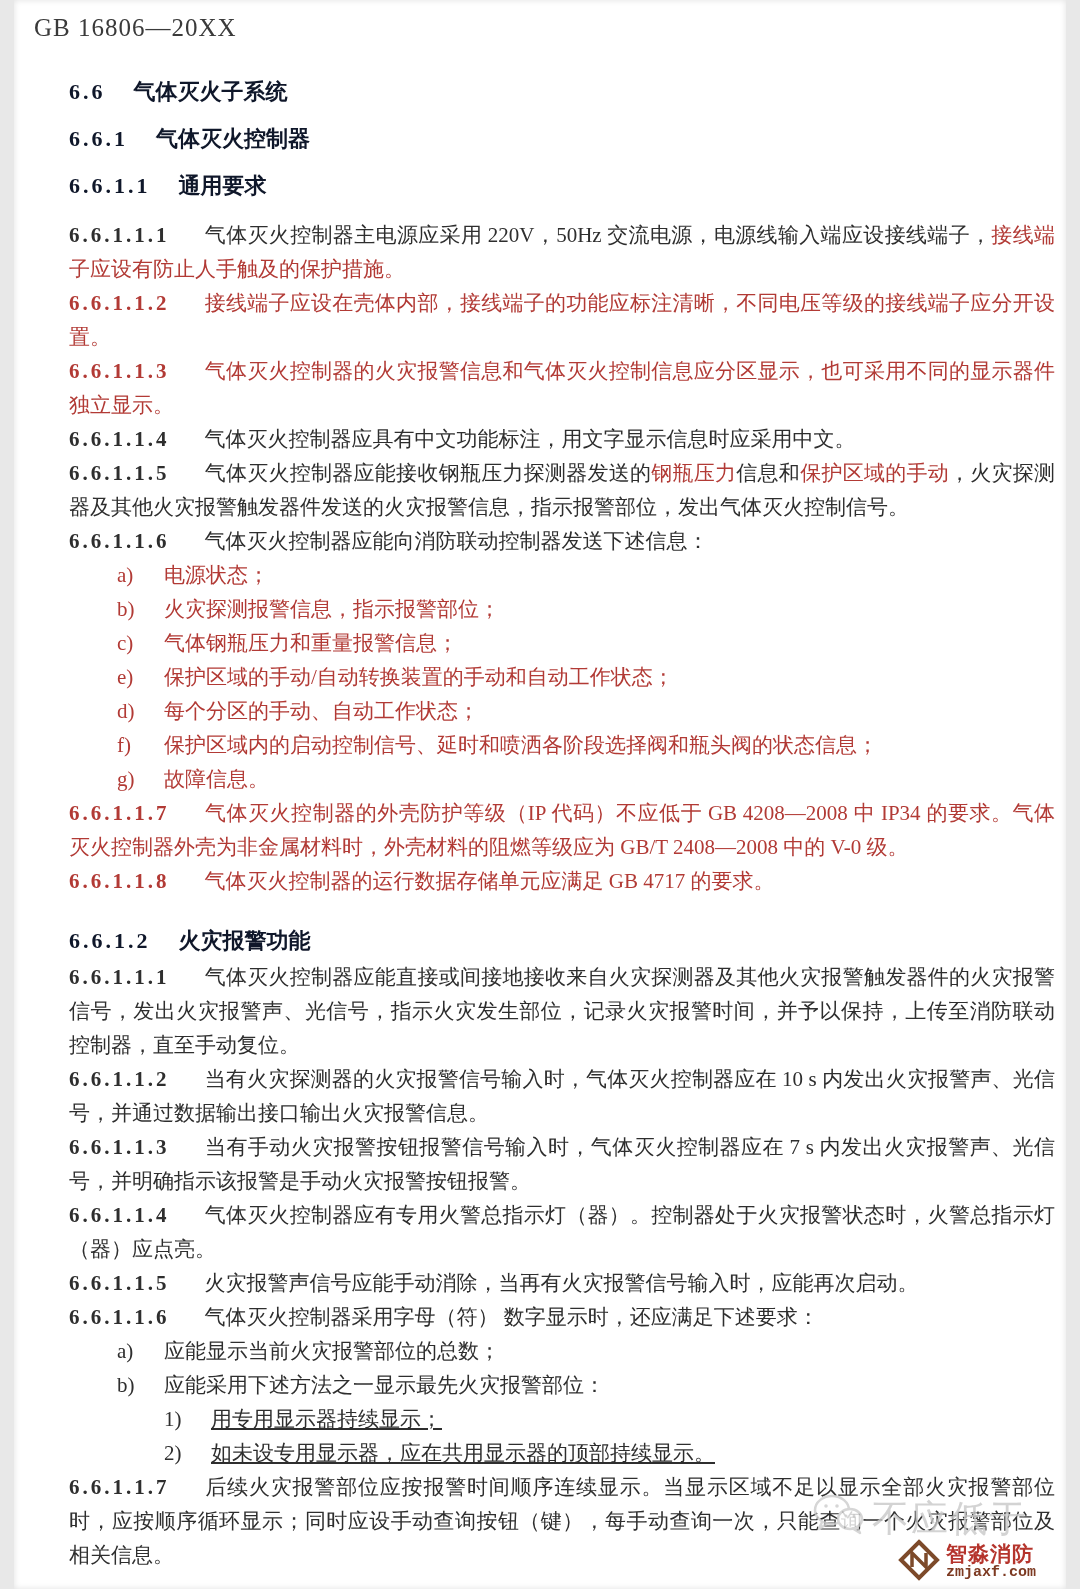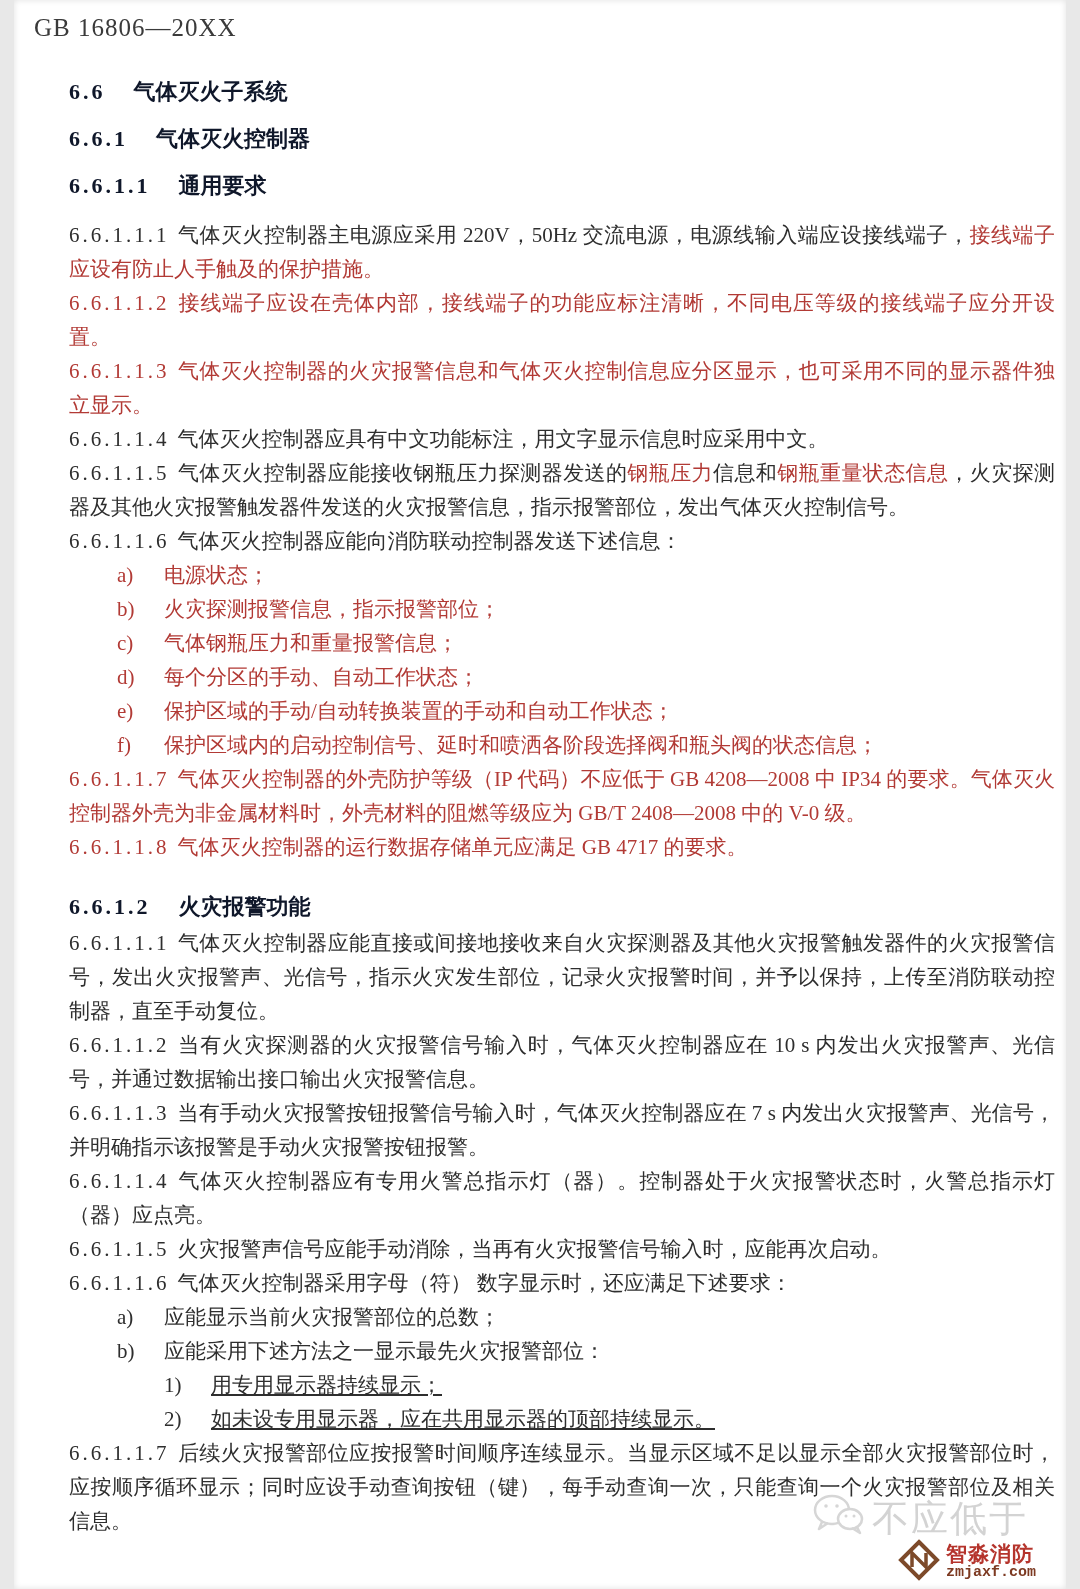--- a/index.html
+++ b/index.html
@@ -23,21 +23,21 @@
   .heading{
     font-weight:bold;font-size:22px;line-height:30px;
     margin:17px 0 17px;color:#0f172a;
   }
   .heading .h-num{letter-spacing:3px;margin-right:28px;}
   .para{
     font-size:21px;line-height:34px;
     text-align:justify;text-justify:inter-ideograph;
   }
   .para .num{
-    font-weight:normal;letter-spacing:3px;margin-right:8px;white-space:nowrap;
+    font-weight:bold;letter-spacing:3px;margin-right:35px;white-space:nowrap;
   }
   .li{
     font-size:21px;line-height:34px;
   }
   .li.l1{padding-left:95px;}
   .li.l2{padding-left:142px;text-decoration:underline;}
   .li .marker{display:inline-block;width:47px;margin-left:-47px;}
   .c-red{color:var(--red,#b23a35);}
   .sp-heading{margin-top:28px;margin-bottom:4px;}
   
@@ -63,28 +63,29 @@
   <div class="doc-code">GB 16806—20XX</div>
 
   <div id="doc">
       <div class="heading"><span class="h-num">6.6</span><span>气体灭火子系统</span></div>
       <div class="heading"><span class="h-num">6.6.1</span><span>气体灭火控制器</span></div>
       <div class="heading"><span class="h-num">6.6.1.1</span><span>通用要求</span></div>
       <div class="para"><span class="num">6.6.1.1.1</span><span>气体灭火控制器主电源应采用 220V，50Hz 交流电源，电源线输入端应设接线端子，</span><span class="c-red">接线端子应设有防止人手触及的保护措施。</span></div>
       <div class="para"><span class="num c-red">6.6.1.1.2</span><span class="c-red">接线端子应设在壳体内部，接线端子的功能应标注清晰，不同电压等级的接线端子应分开设置。</span></div>
       <div class="para"><span class="num c-red">6.6.1.1.3</span><span class="c-red">气体灭火控制器的火灾报警信息和气体灭火控制信息应分区显示，也可采用不同的显示器件独立显示。</span></div>
       <div class="para"><span class="num">6.6.1.1.4</span><span>气体灭火控制器应具有中文功能标注，用文字显示信息时应采用中文。</span></div>
-      <div class="para"><span class="num">6.6.1.1.5</span><span>气体灭火控制器应能接收钢瓶压力探测器发送的</span><span class="c-red">钢瓶压力</span><span>信息和</span><span class="c-red">钢瓶重量状态信息</span><span>，火灾探测器及其他火灾报警触发器件发送的火灾报警信息，指示报警部位，发出气体灭火控制信号。</span></div>
+      <div class="para"><span class="num">6.6.1.1.5</span><span>气体灭火控制器应能接收钢瓶压力探测器发送的</span><span class="c-red">钢瓶压力</span><span>信息和</span><span class="c-red">保护区域的手动</span><span>，火灾探测器及其他火灾报警触发器件发送的火灾报警信息，指示报警部位，发出气体灭火控制信号。</span></div>
       <div class="para"><span class="num">6.6.1.1.6</span><span>气体灭火控制器应能向消防联动控制器发送下述信息：</span></div>
       <div class="li l1 c-red"><span class="marker">a)</span><span>电源状态；</span></div>
       <div class="li l1 c-red"><span class="marker">b)</span><span>火灾探测报警信息，指示报警部位；</span></div>
       <div class="li l1 c-red"><span class="marker">c)</span><span>气体钢瓶压力和重量报警信息；</span></div>
+      <div class="li l1 c-red"><span class="marker">e)</span><span>保护区域的手动/自动转换装置的手动和自动工作状态；</span></div>
       <div class="li l1 c-red"><span class="marker">d)</span><span>每个分区的手动、自动工作状态；</span></div>
-      <div class="li l1 c-red"><span class="marker">e)</span><span>保护区域的手动/自动转换装置的手动和自动工作状态；</span></div>
       <div class="li l1 c-red"><span class="marker">f)</span><span>保护区域内的启动控制信号、延时和喷洒各阶段选择阀和瓶头阀的状态信息；</span></div>
+      <div class="li l1 c-red"><span class="marker">g)</span><span>故障信息。</span></div>
       <div class="para"><span class="num c-red">6.6.1.1.7</span><span class="c-red">气体灭火控制器的外壳防护等级（IP 代码）不应低于 GB 4208—2008 中 IP34 的要求。气体灭火控制器外壳为非金属材料时，外壳材料的阻燃等级应为 GB/T 2408—2008 中的 V-0 级。</span></div>
       <div class="para"><span class="num c-red">6.6.1.1.8</span><span class="c-red">气体灭火控制器的运行数据存储单元应满足 GB 4717 的要求。</span></div>
       <div class="heading sp-heading"><span class="h-num">6.6.1.2</span><span>火灾报警功能</span></div>
       <div class="para"><span class="num">6.6.1.1.1</span><span>气体灭火控制器应能直接或间接地接收来自火灾探测器及其他火灾报警触发器件的火灾报警信号，发出火灾报警声、光信号，指示火灾发生部位，记录火灾报警时间，并予以保持，上传至消防联动控制器，直至手动复位。</span></div>
       <div class="para"><span class="num">6.6.1.1.2</span><span>当有火灾探测器的火灾报警信号输入时，气体灭火控制器应在 10 s 内发出火灾报警声、光信号，并通过数据输出接口输出火灾报警信息。</span></div>
       <div class="para"><span class="num">6.6.1.1.3</span><span>当有手动火灾报警按钮报警信号输入时，气体灭火控制器应在 7 s 内发出火灾报警声、光信号，并明确指示该报警是手动火灾报警按钮报警。</span></div>
       <div class="para"><span class="num">6.6.1.1.4</span><span>气体灭火控制器应有专用火警总指示灯（器）。控制器处于火灾报警状态时，火警总指示灯（器）应点亮。</span></div>
       <div class="para"><span class="num">6.6.1.1.5</span><span>火灾报警声信号应能手动消除，当再有火灾报警信号输入时，应能再次启动。</span></div>
       <div class="para"><span class="num">6.6.1.1.6</span><span>气体灭火控制器采用字母（符） 数字显示时，还应满足下述要求：</span></div>
       <div class="li l1"><span class="marker">a)</span><span>应能显示当前火灾报警部位的总数；</span></div>

